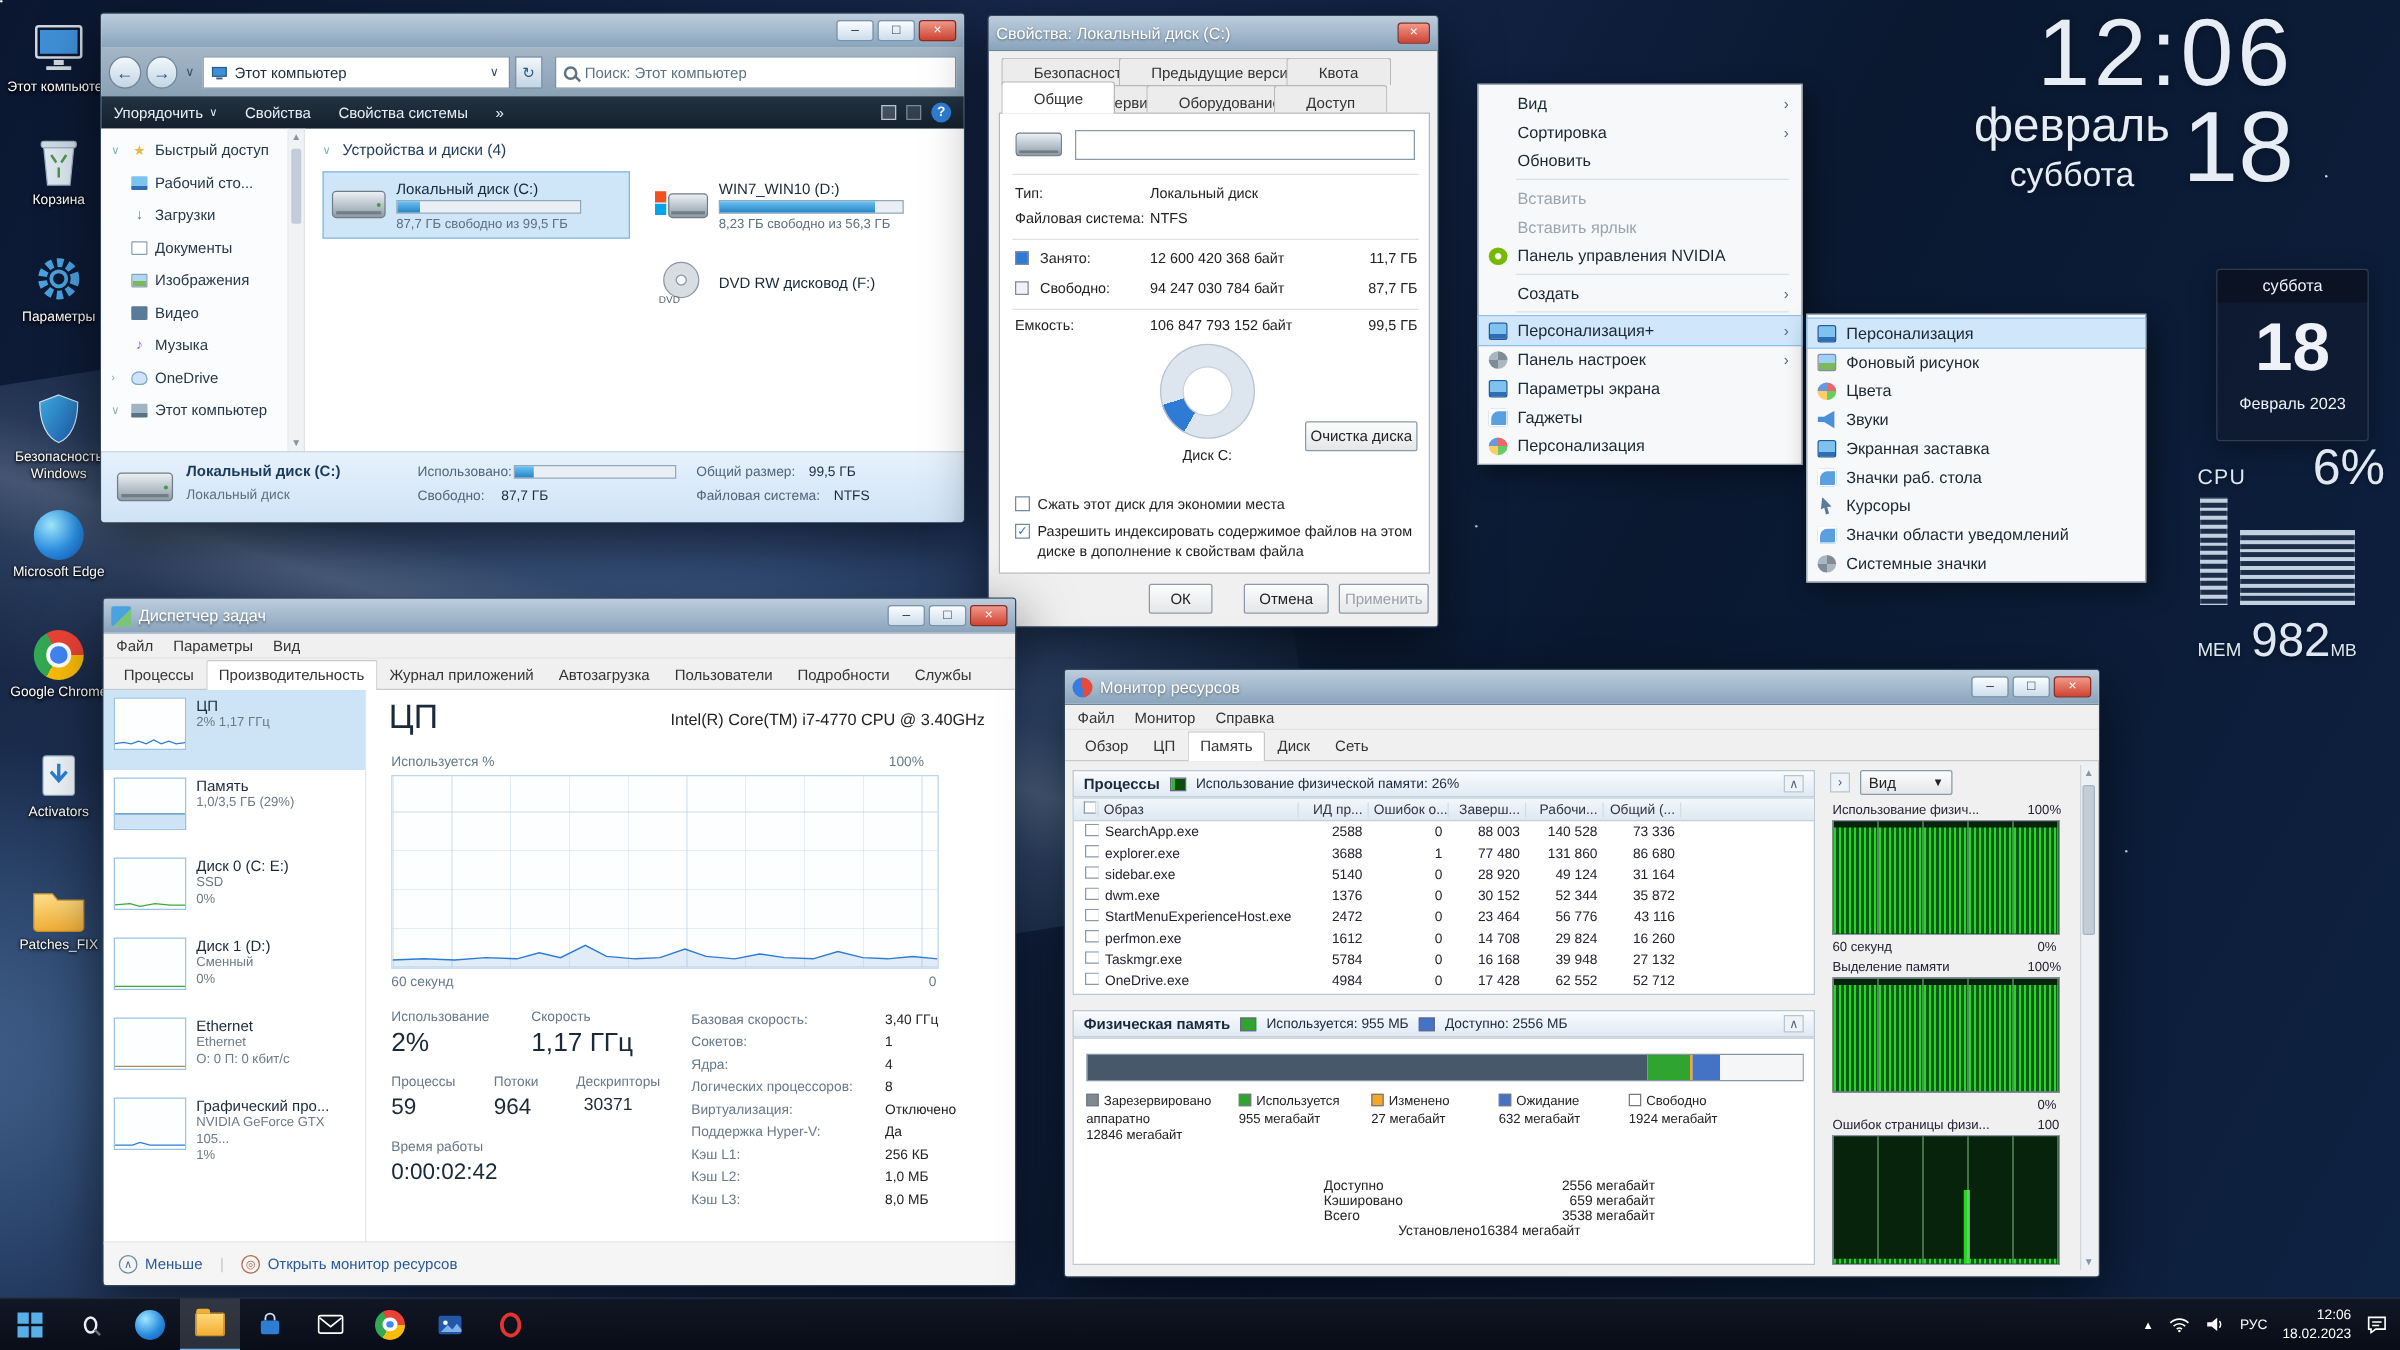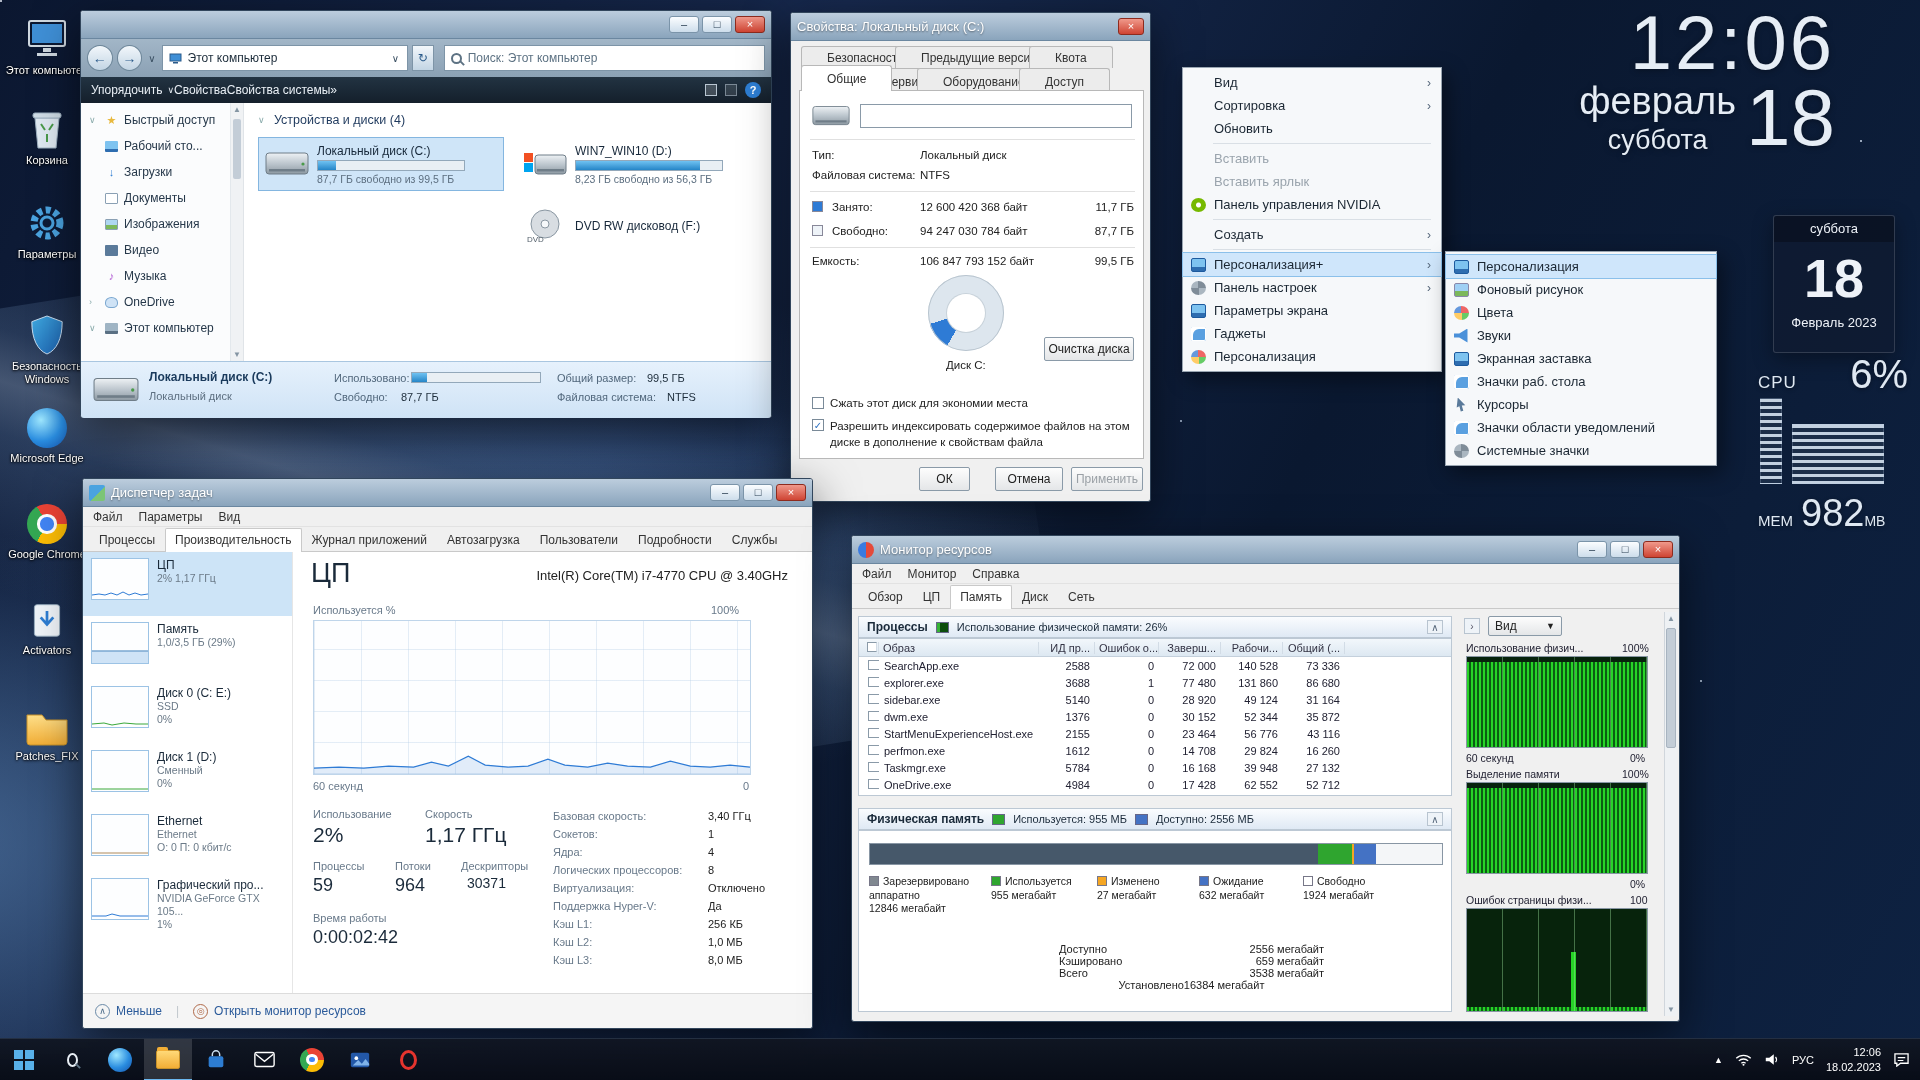--- a/index.html
+++ b/index.html
@@ -51,21 +51,21 @@
 .navcirc{width:26px;height:26px;border-radius:50%;background:linear-gradient(#f2f7fb,#c3d5e4);border:1px solid #6d8699;display:flex;align-items:center;justify-content:center;color:#2a5a8a;font-size:14px}
 .navchev{color:#3a4f62;font-size:10px;margin:0 2px}
 .addrbox{width:250px;height:26px;background:#fff;border:1px solid #7d94a7;display:flex;align-items:center;padding:0 6px;gap:6px}
 .addrtxt{flex:1;font-size:12px;color:#1c2c3a}
 .refbtn{width:22px;height:26px;background:linear-gradient(#f2f7fb,#c3d5e4);border:1px solid #7d94a7;display:flex;align-items:center;justify-content:center;color:#2a5a8a}
 .searchbox{margin-left:6px;width:326px;height:26px;background:#fff;border:1px solid #7d94a7;display:flex;align-items:center;padding:0 6px;gap:6px}
 .searchbox input{border:none;outline:none;flex:1;font:12px "Liberation Sans",sans-serif;color:#223;background:transparent}
 .searchbox input::placeholder{color:#5d7283}
 .mag{width:11px;height:11px;border:2px solid #5d7283;border-radius:50%;position:relative;flex:0 0 11px}
 .mag::after{content:"";position:absolute;width:6px;height:2px;background:#5d7283;transform:rotate(45deg);right:-5px;bottom:-2px}
-.ex-cmd{position:absolute;left:0;top:66px;width:100%;height:26px;background:linear-gradient(#223342,#141f2b);display:flex;align-items:center;padding:0 10px;color:#e9eff5;font-size:12px}
+.ex-cmd{position:absolute;left:0;top:66px;width:100%;height:26px;background:linear-gradient(#223342,#141f2b);display:flex;align-items:center;padding:0 10px;gap:22px;color:#e9eff5;font-size:12px}
 .ex-cmd .cmd{display:flex;align-items:center;gap:5px}
 .viewsq{width:12px;height:12px;border:1px solid #b9c6d2;background:rgba(255,255,255,.18)}
 .helpc{width:16px;height:16px;border-radius:50%;background:#2d7dd2;color:#fff;display:flex;align-items:center;justify-content:center;font-size:11px;font-weight:bold}
 .ex-body{position:absolute;left:0;top:92px;width:100%;height:258px;background:#fff}
 .ex-side{position:absolute;left:0;top:0;width:150px;height:100%;background:#fbfcfd;border-right:1px solid #e3e8ec;padding-top:4px}
 .sit{height:26px;display:flex;align-items:center;gap:6px;padding:0 4px 0 8px;font-size:12px;color:#26384a;white-space:nowrap;overflow:hidden}
 .sit.ind{padding-left:24px}
 .sic{width:13px;height:11px;flex:0 0 13px;display:inline-flex;align-items:center;justify-content:center;font-size:11px;border-radius:1px}
 .schev{color:#8aa;font-size:9px;width:10px;flex:0 0 10px}
 .ex-sbar{position:absolute;left:150px;top:0;width:13px;height:100%;background:#f0f2f4;border-right:1px solid #e0e4e8;font-size:8px;color:#8495a3;text-align:center}
@@ -815,21 +815,21 @@
         <span class="num">Ошибок о...</span>
         <span class="num">Заверш...</span>
         <span class="num">Рабочи...</span>
         <span class="num">Общий (...</span>
       </div>
       <div class="rm-row">
           <span><span class="ccb" style="display:inline-block"></span></span>
           <span>SearchApp.exe</span>
           <span class="num">2588</span>
           <span class="num">0</span>
-          <span class="num">72 000</span>
+          <span class="num">88 003</span>
           <span class="num">140 528</span>
           <span class="num">73 336</span>
         </div>
       <div class="rm-row">
           <span><span class="ccb" style="display:inline-block"></span></span>
           <span>explorer.exe</span>
           <span class="num">3688</span>
           <span class="num">1</span>
           <span class="num">77 480</span>
           <span class="num">131 860</span>
@@ -849,21 +849,21 @@
           <span>dwm.exe</span>
           <span class="num">1376</span>
           <span class="num">0</span>
           <span class="num">30 152</span>
           <span class="num">52 344</span>
           <span class="num">35 872</span>
         </div>
       <div class="rm-row">
           <span><span class="ccb" style="display:inline-block"></span></span>
           <span>StartMenuExperienceHost.exe</span>
-          <span class="num">2155</span>
+          <span class="num">2472</span>
           <span class="num">0</span>
           <span class="num">23 464</span>
           <span class="num">56 776</span>
           <span class="num">43 116</span>
         </div>
       <div class="rm-row">
           <span><span class="ccb" style="display:inline-block"></span></span>
           <span>perfmon.exe</span>
           <span class="num">1612</span>
           <span class="num">0</span>

